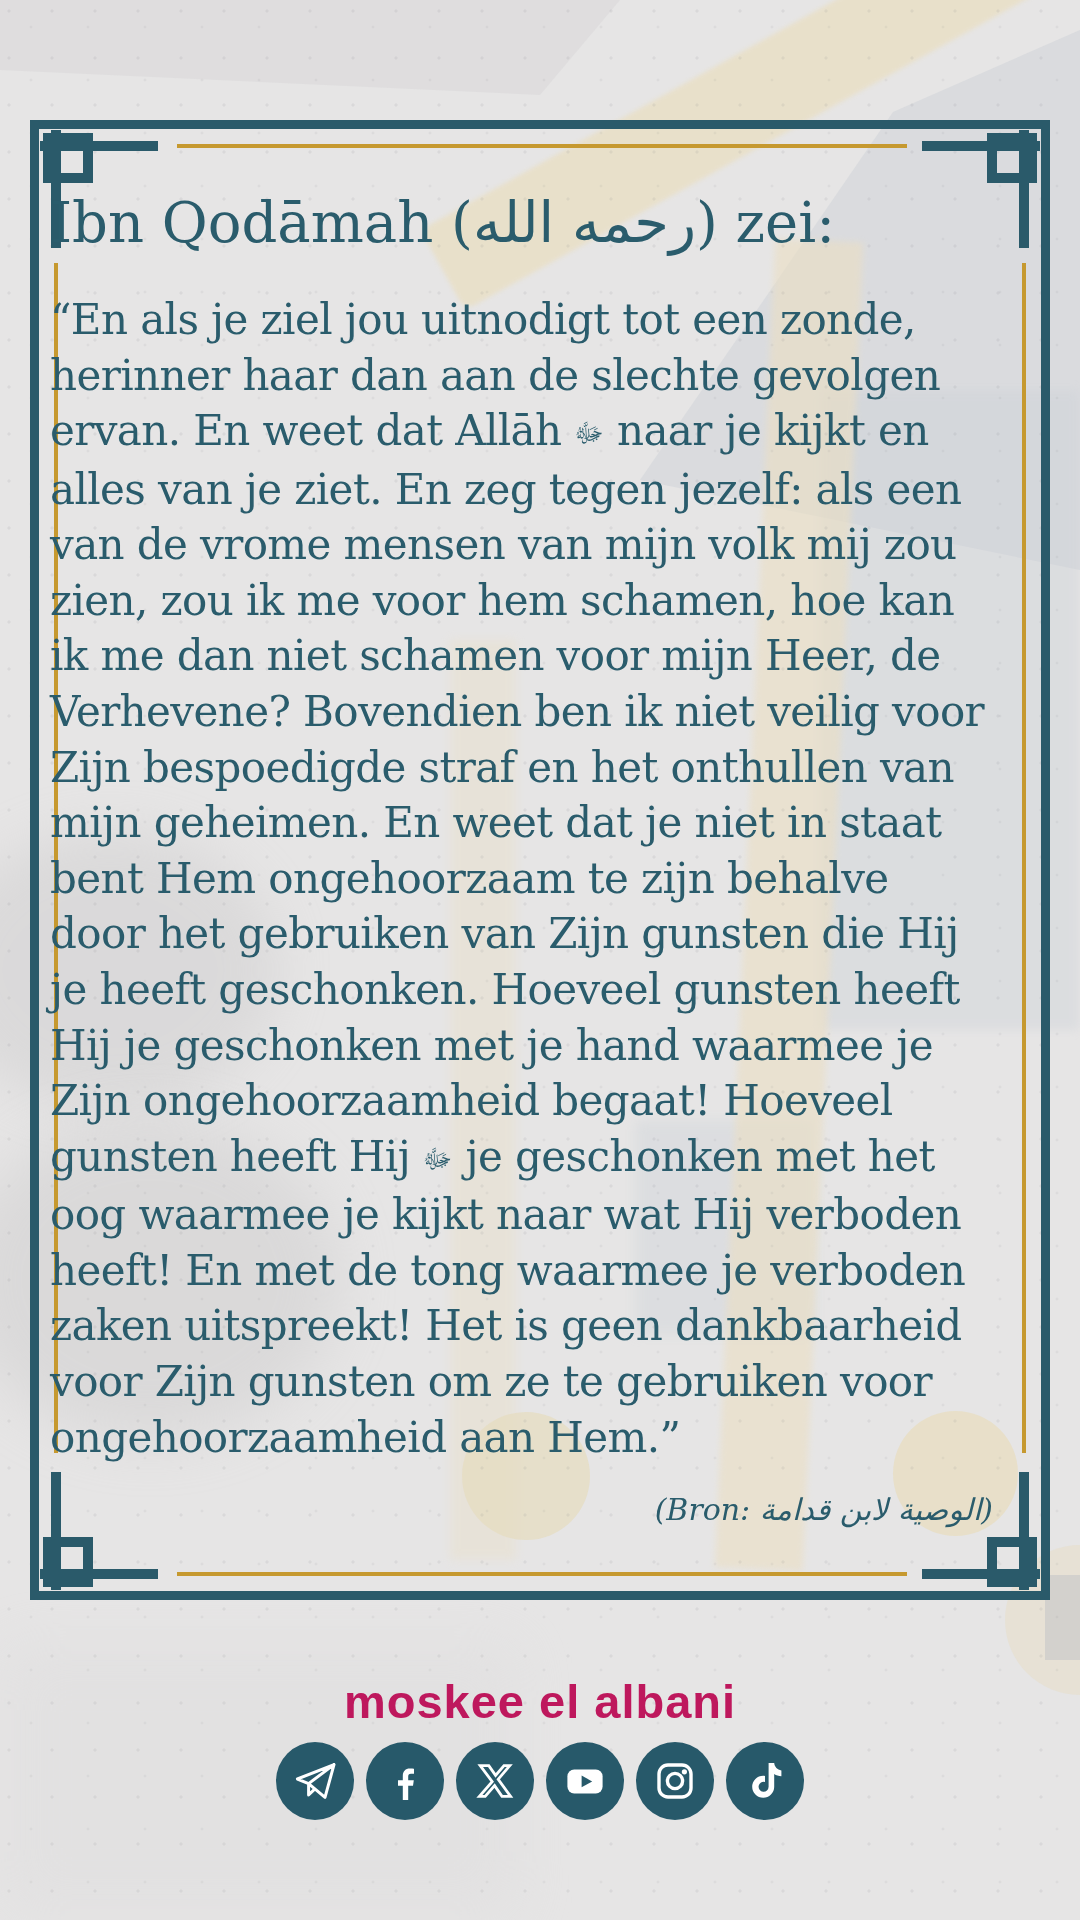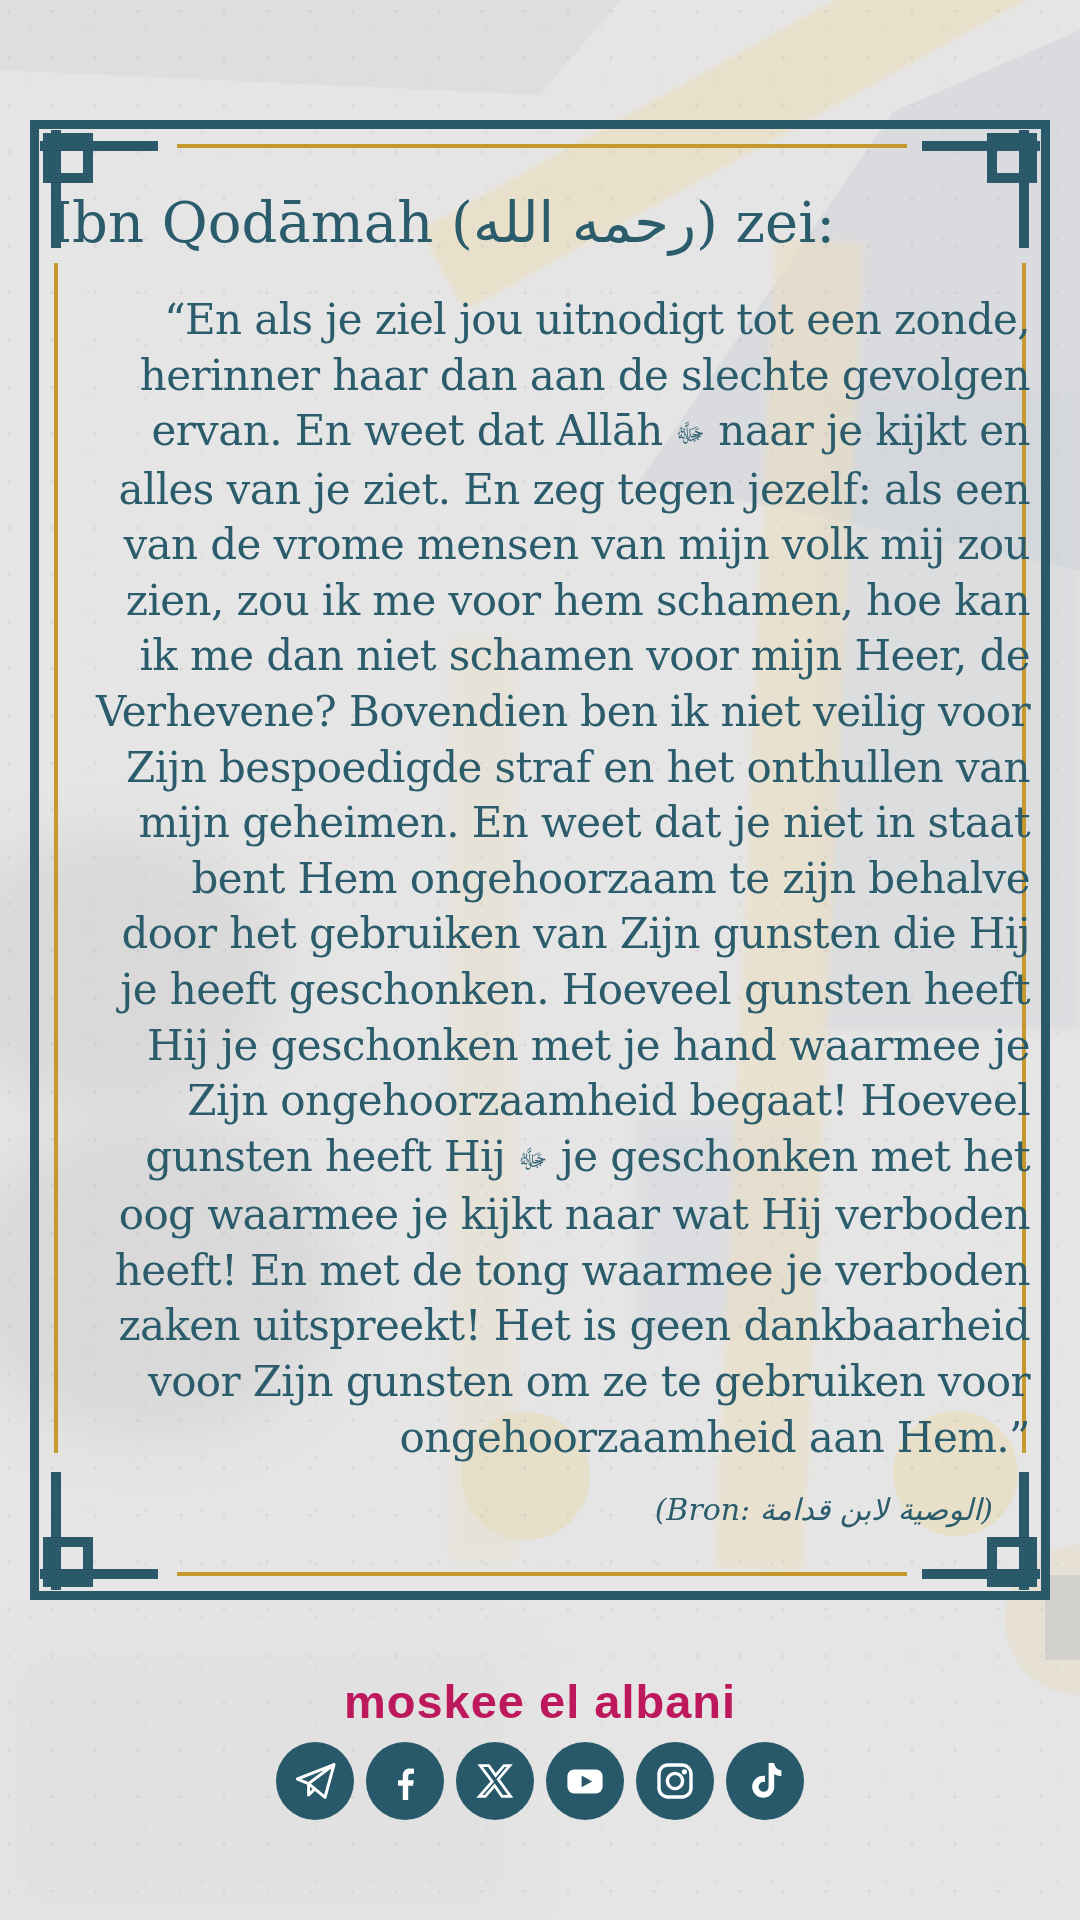--- a/index.html
+++ b/index.html
@@ -54,21 +54,21 @@
   .gold-left{left:54px;top:263px;width:4px;height:1190px;}
   .gold-right{left:1022px;top:263px;width:4px;height:1190px;}
   .corner{position:absolute;width:140px;height:140px;}
   .corner.tl{left:30px;top:120px;}
   .corner.tr{left:910px;top:120px;transform:scaleX(-1);}
   .corner.bl{left:30px;top:1460px;transform:scaleY(-1);}
   .corner.br{left:910px;top:1460px;transform:scale(-1,-1);}
   
   .title{position:absolute;left:50px;top:196px;width:960px;text-align:left;
     font-size:56px;line-height:54px;color:#2a5c6c;}
-  .quote-text{position:absolute;left:50px;top:292px;width:980px;text-align:right;
+  .quote-text{position:absolute;left:50px;top:292px;width:980px;text-align:left;
     white-space:pre-line;font-size:42px;line-height:55.6px;letter-spacing:-0.6px;
     color:#2a5c6c;}
   .honorific{font-family:"DejaVu Sans",sans-serif;font-size:.62em;vertical-align:.12em;}
   .source{position:absolute;left:33px;top:1492px;width:960px;text-align:right;
     font-size:30px;color:#2a5c6c;font-style:italic;}
   
   .brand{position:absolute;left:540px;top:1674px;transform:translateX(-50%);
     white-space:nowrap;font-family:"Liberation Sans","DejaVu Sans",sans-serif;
     font-weight:700;font-size:47px;letter-spacing:1px;color:#be185d;}
   .icons-row{position:absolute;left:540px;top:1742px;transform:translateX(-50%);

